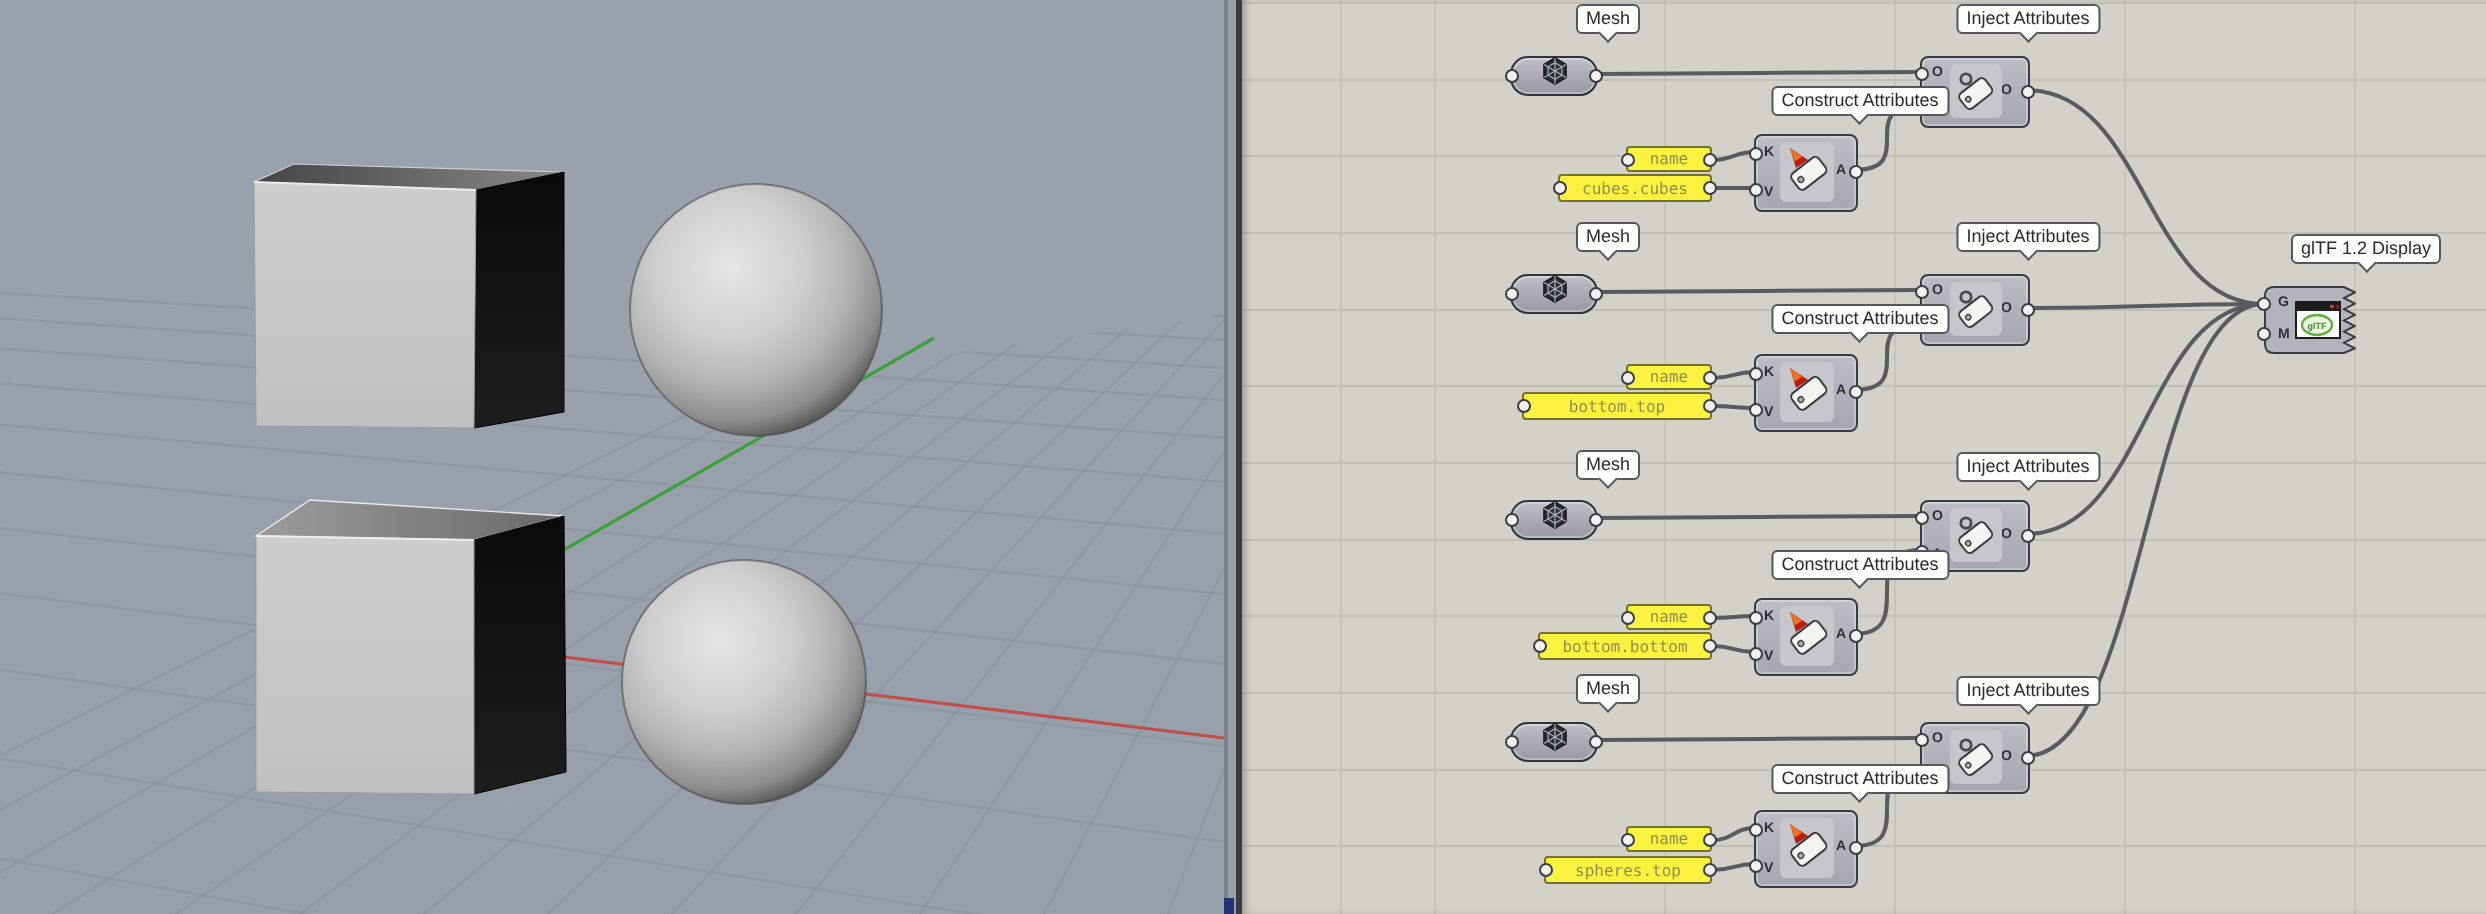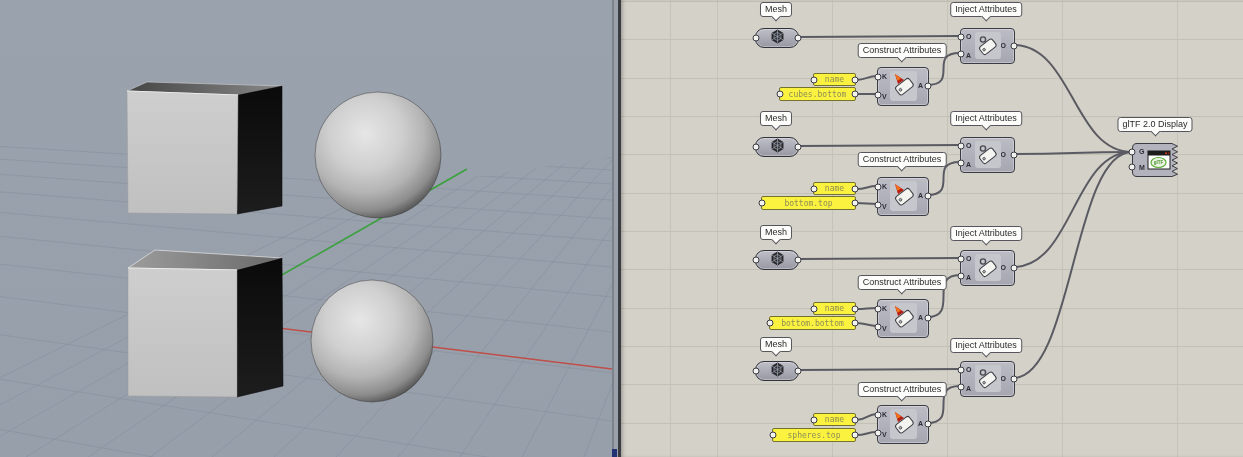--- a/index.html
+++ b/index.html
@@ -39,21 +39,21 @@
   .gltf-node{position:absolute;background:none;border:none;}
   .gltf-node svg.body{position:absolute;left:0;top:0;}
 
   .pl{position:absolute;font:bold 7px "Liberation Sans",sans-serif;color:#2d2d35;line-height:7px;}
   .nub{position:absolute;width:7px;height:7px;background:#f2f2ee;border:1px solid #3b3b45;
        border-radius:50%;transform:translate(-50%,-50%);box-sizing:border-box;}
 
   
   .callout{position:absolute;background:#fdfdfb;border:1px solid #55555b;border-radius:3px;
            font-size:9px;color:#2a2a2a;padding:1px 4px 2px;white-space:nowrap;
-           transform:translateX(-50%);z-index:5;}
+           transform:translateX(-50%);z-index:5;margin-left:28px;}
   .callout::after{content:'';position:absolute;left:50%;bottom:-4px;width:6px;height:6px;
            background:#fdfdfb;border-right:1px solid #55555b;border-bottom:1px solid #55555b;
            transform:translateX(-50%) rotate(45deg);}
 
   
   .panel{position:absolute;background:#fbf23f;border:1px solid #73732f;border-radius:2px;
          font-family:"DejaVu Sans Mono",monospace;font-size:8px;color:#8e8e58;
          display:flex;align-items:center;justify-content:center;box-sizing:border-box;}
 </style>
 </head>
@@ -193,21 +193,21 @@
       <span class="nub" style="left:0;top:50%"></span>
       <span class="nub" style="left:100%;top:50%"></span>
     </div>
     <div class="callout" style="left:281px;top:43px">Construct Attributes</div>
     <div class="panel" style="left:192px;top:73px;width:43px;height:13px">
       <span>name</span>
       <span class="nub" style="left:0;top:50%"></span>
       <span class="nub" style="left:100%;top:50%"></span>
     </div>
     <div class="panel" style="left:158px;top:87px;width:77px;height:14px">
-      <span>cubes.bottom</span>
+      <span>cubes.cubes</span>
       <span class="nub" style="left:0;top:50%"></span>
       <span class="nub" style="left:100%;top:50%"></span>
     </div>
     <div class="node" style="left:256px;top:67px;width:50px;height:37px">
       <span class="pl" style="left:4px;top:5px">K</span>
       <span class="pl" style="left:4px;bottom:5px">V</span>
       <span class="pl" style="right:5px;top:14px">A</span>
       <span class="node-icon" style="left:12px;top:3px;width:27px;height:30px">
           <svg width="26" height="28" viewBox="0 0 26 28">
             <g transform="rotate(-38 13 15)">
@@ -420,21 +420,21 @@
               <circle cx="7.3" cy="13.7" r="1.3" fill="#b0b0ba" stroke="#3c3c42" stroke-width=".7"></circle>
             </g>
             <circle cx="7" cy="6.5" r="2.6" fill="none" stroke="#4a4a52" stroke-width="1.4"></circle>
           </svg>
         </span>
       <span class="nub" style="left:0;top:8px"></span>
       <span class="nub" style="left:0;top:25px"></span>
       <span class="nub" style="left:100%;top:17px"></span>
     </div>
 
-    <div class="callout" style="left:534px;top:117px">glTF 2.0 Display</div>
+    <div class="callout" style="left:534px;top:117px">glTF 1.2 Display</div>
     <div class="gltf-node" style="left:511px;top:143px;width:46px;height:34px">
       <svg class="body" width="46" height="34" viewBox="0 0 46 34">
         <path d="M5 .5 H40 L45.5 3.2 40 6 45.5 8.8 40 11.6 45.5 14.4 40 17.2 45.5 20 40 22.8 45.5 25.6 40 28.4 45.5 31.2 40 33.5 H5 Q.5 33.5 .5 29 V5 Q.5 .5 5 .5 Z" fill="#b3b3bd" stroke="#3b3b45"></path>
         <rect x="16" y="8" width="22" height="18" fill="#ffffff" stroke="#1c1c20"></rect>
         <rect x="16" y="8" width="22" height="4.5" fill="#1c1c1c"></rect>
         <circle cx="34" cy="10.2" r="1" fill="#d23c2a"></circle>
           <circle cx="36.6" cy="10.2" r="1" fill="#8c1f12"></circle>
         <ellipse cx="26.5" cy="19.5" rx="7.5" ry="5" fill="#eaf4e2" stroke="#5fae3c" stroke-width="1.2"></ellipse>
         <text x="26.5" y="21.3" font-size="4.5" text-anchor="middle" fill="#3f8f2a" font-family="Liberation Sans, sans-serif" font-weight="bold">glTF</text>
       </svg>

